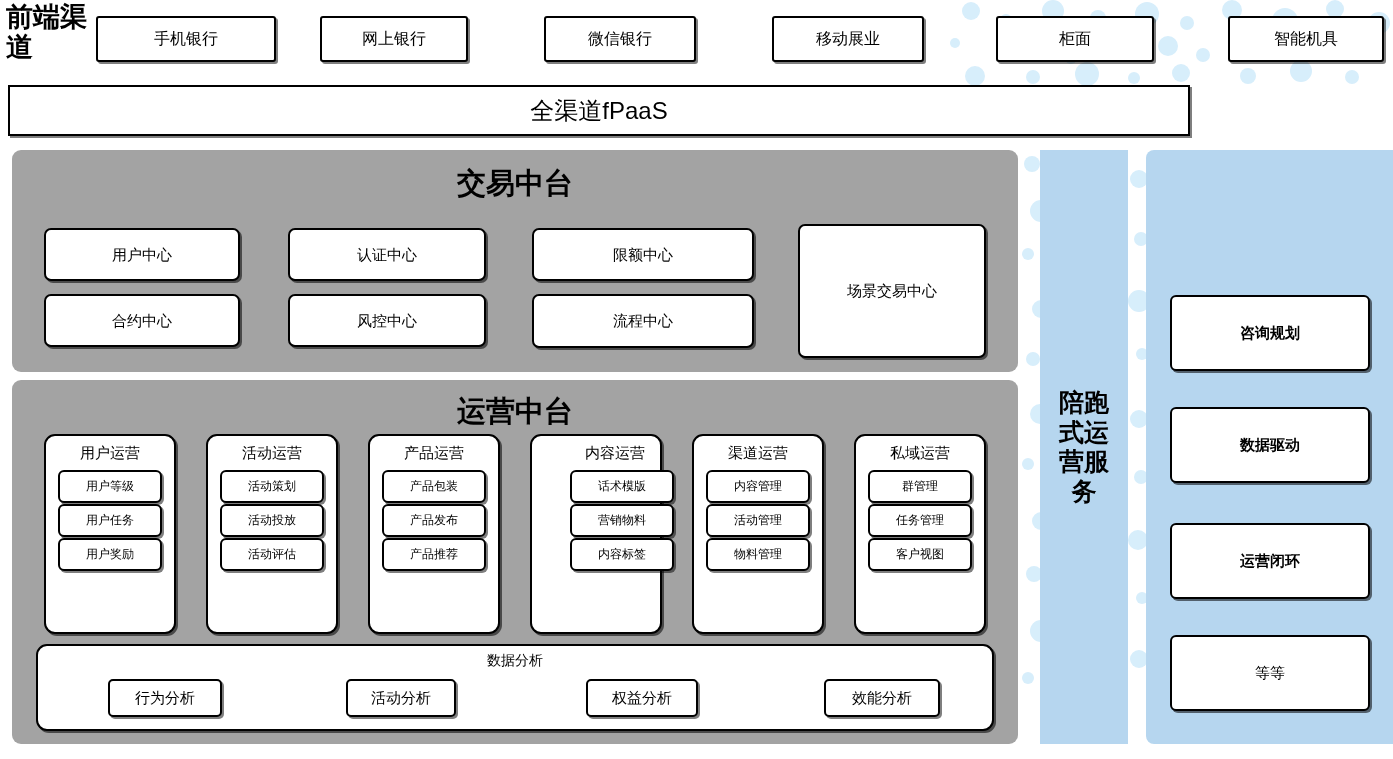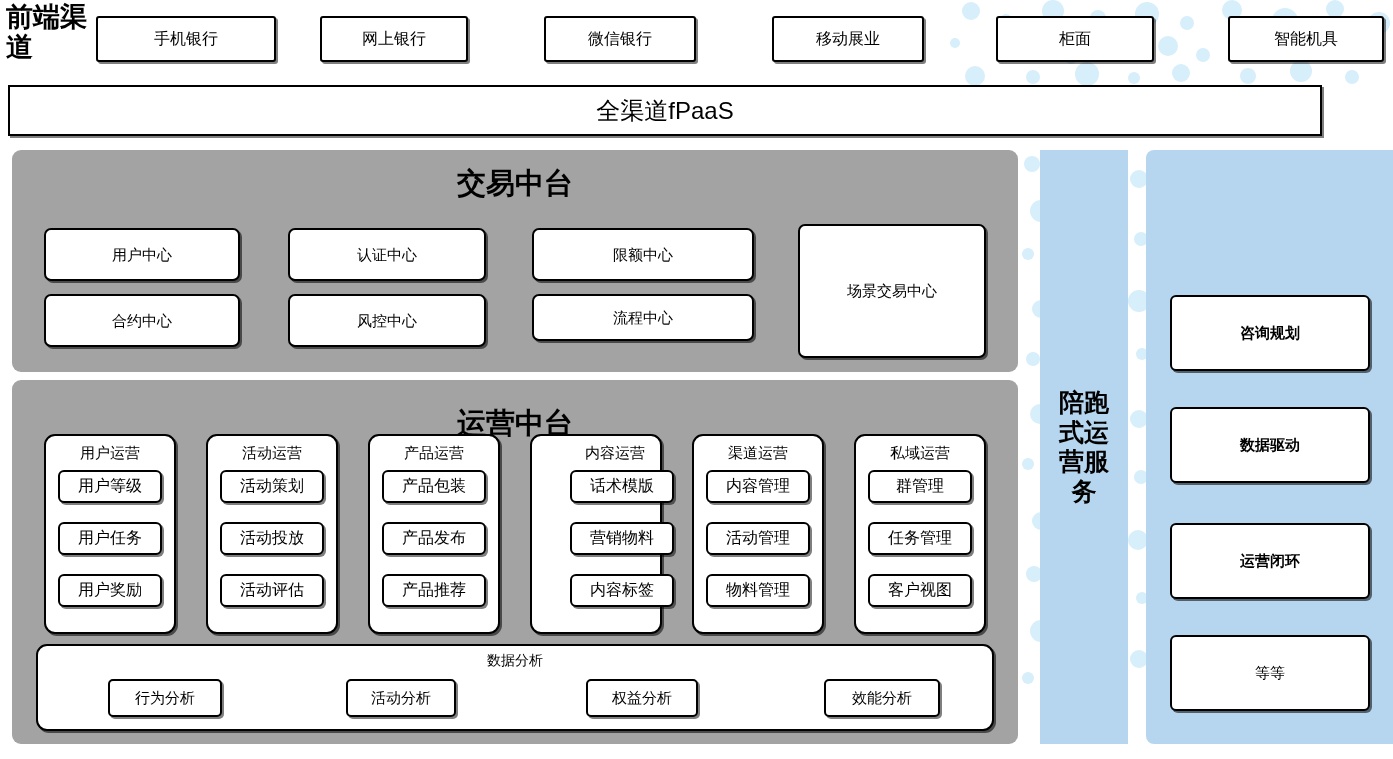--- a/index.html
+++ b/index.html
@@ -62,21 +62,21 @@
     font-size: 16px;
     border-radius: 3px;
     z-index: 3;
     box-shadow: 2px 2px 0 rgba(0,0,0,0.5);
   }
 
   
   #fpaas-bar {
     position: absolute;
     left: 8px; top: 85px;
-    width: 1314px; height: 51px;
+    width: 1182px; height: 51px;
     background: #ffffff;
     border: 2px solid #000000;
     box-sizing: border-box;
     display: flex;
     align-items: center;
     justify-content: center;
     font-size: 24px;
     z-index: 3;
     box-shadow: 2px 2px 0 rgba(0,0,0,0.5);
   }
@@ -94,21 +94,21 @@
   .panel-title {
     position: absolute;
     left: 0; right: 0;
     text-align: center;
     font-family: "Liberation Serif", "DejaVu Serif", serif;
     font-weight: bold;
     font-size: 29px;
     color: #000000;
   }
   #trade-panel .panel-title { top: 14px; }
-  #ops-panel   .panel-title { top: 24px; }
+  #ops-panel   .panel-title { top: 12px; }
 
   
   .trade-box {
     font-size: 15px;
     border-radius: 7px;
   }
 
   
   .ops-group {
     position: absolute;
@@ -119,30 +119,30 @@
     box-shadow: 2px 2px 0 rgba(0,0,0,0.55);
     z-index: 3;
   }
   .ops-group-title {
     text-align: center;
     font-size: 15px;
     margin-top: 8px;
     margin-bottom: 7px;
   }
   .ops-item {
-    margin: 0 auto 19px auto;
+    margin: 0 auto 1px auto;
     background: #ffffff;
     border: 2px solid #000000;
     border-radius: 6px;
     box-sizing: border-box;
     height: 33px;
     display: flex;
     align-items: center;
     justify-content: center;
-    font-size: 16px;
+    font-size: 12px;
     box-shadow: 2px 2px 0 rgba(0,0,0,0.5);
   }
 
   
   #data-analysis {
     position: absolute;
     left: 36px; top: 644px;
     width: 958px; height: 87px;
     background: #ffffff;
     border: 2px solid #000000;
@@ -350,21 +350,21 @@
   </div>
 <div class="node trade-box" style="left: 798px; top: 224px; width: 188px; height: 134px; z-index: 3;">
     <span>场景交易中心</span>
   </div>
 <div class="node trade-box" style="left: 44px; top: 294px; width: 196px; height: 53px; z-index: 3;">
     <span>合约中心</span>
   </div>
 <div class="node trade-box" style="left: 288px; top: 294px; width: 198px; height: 53px; z-index: 3;">
     <span>风控中心</span>
   </div>
-<div class="node trade-box" style="left: 532px; top: 294px; width: 222px; height: 47px; z-index: 3;">
+<div class="node trade-box" style="left: 532px; top: 294px; width: 222px; height: 54px; z-index: 3;">
     <span>流程中心</span>
   </div>
 <div class="ops-group" style="left: 44px; top: 434px; width: 132px; height: 200px;">
     <div class="ops-group-title">用户运营</div>
     <div class="ops-item" style="width: 104px;">
       <span>用户等级</span>
     </div>
     <div class="ops-item" style="width: 104px;">
       <span>用户任务</span>
     </div>

